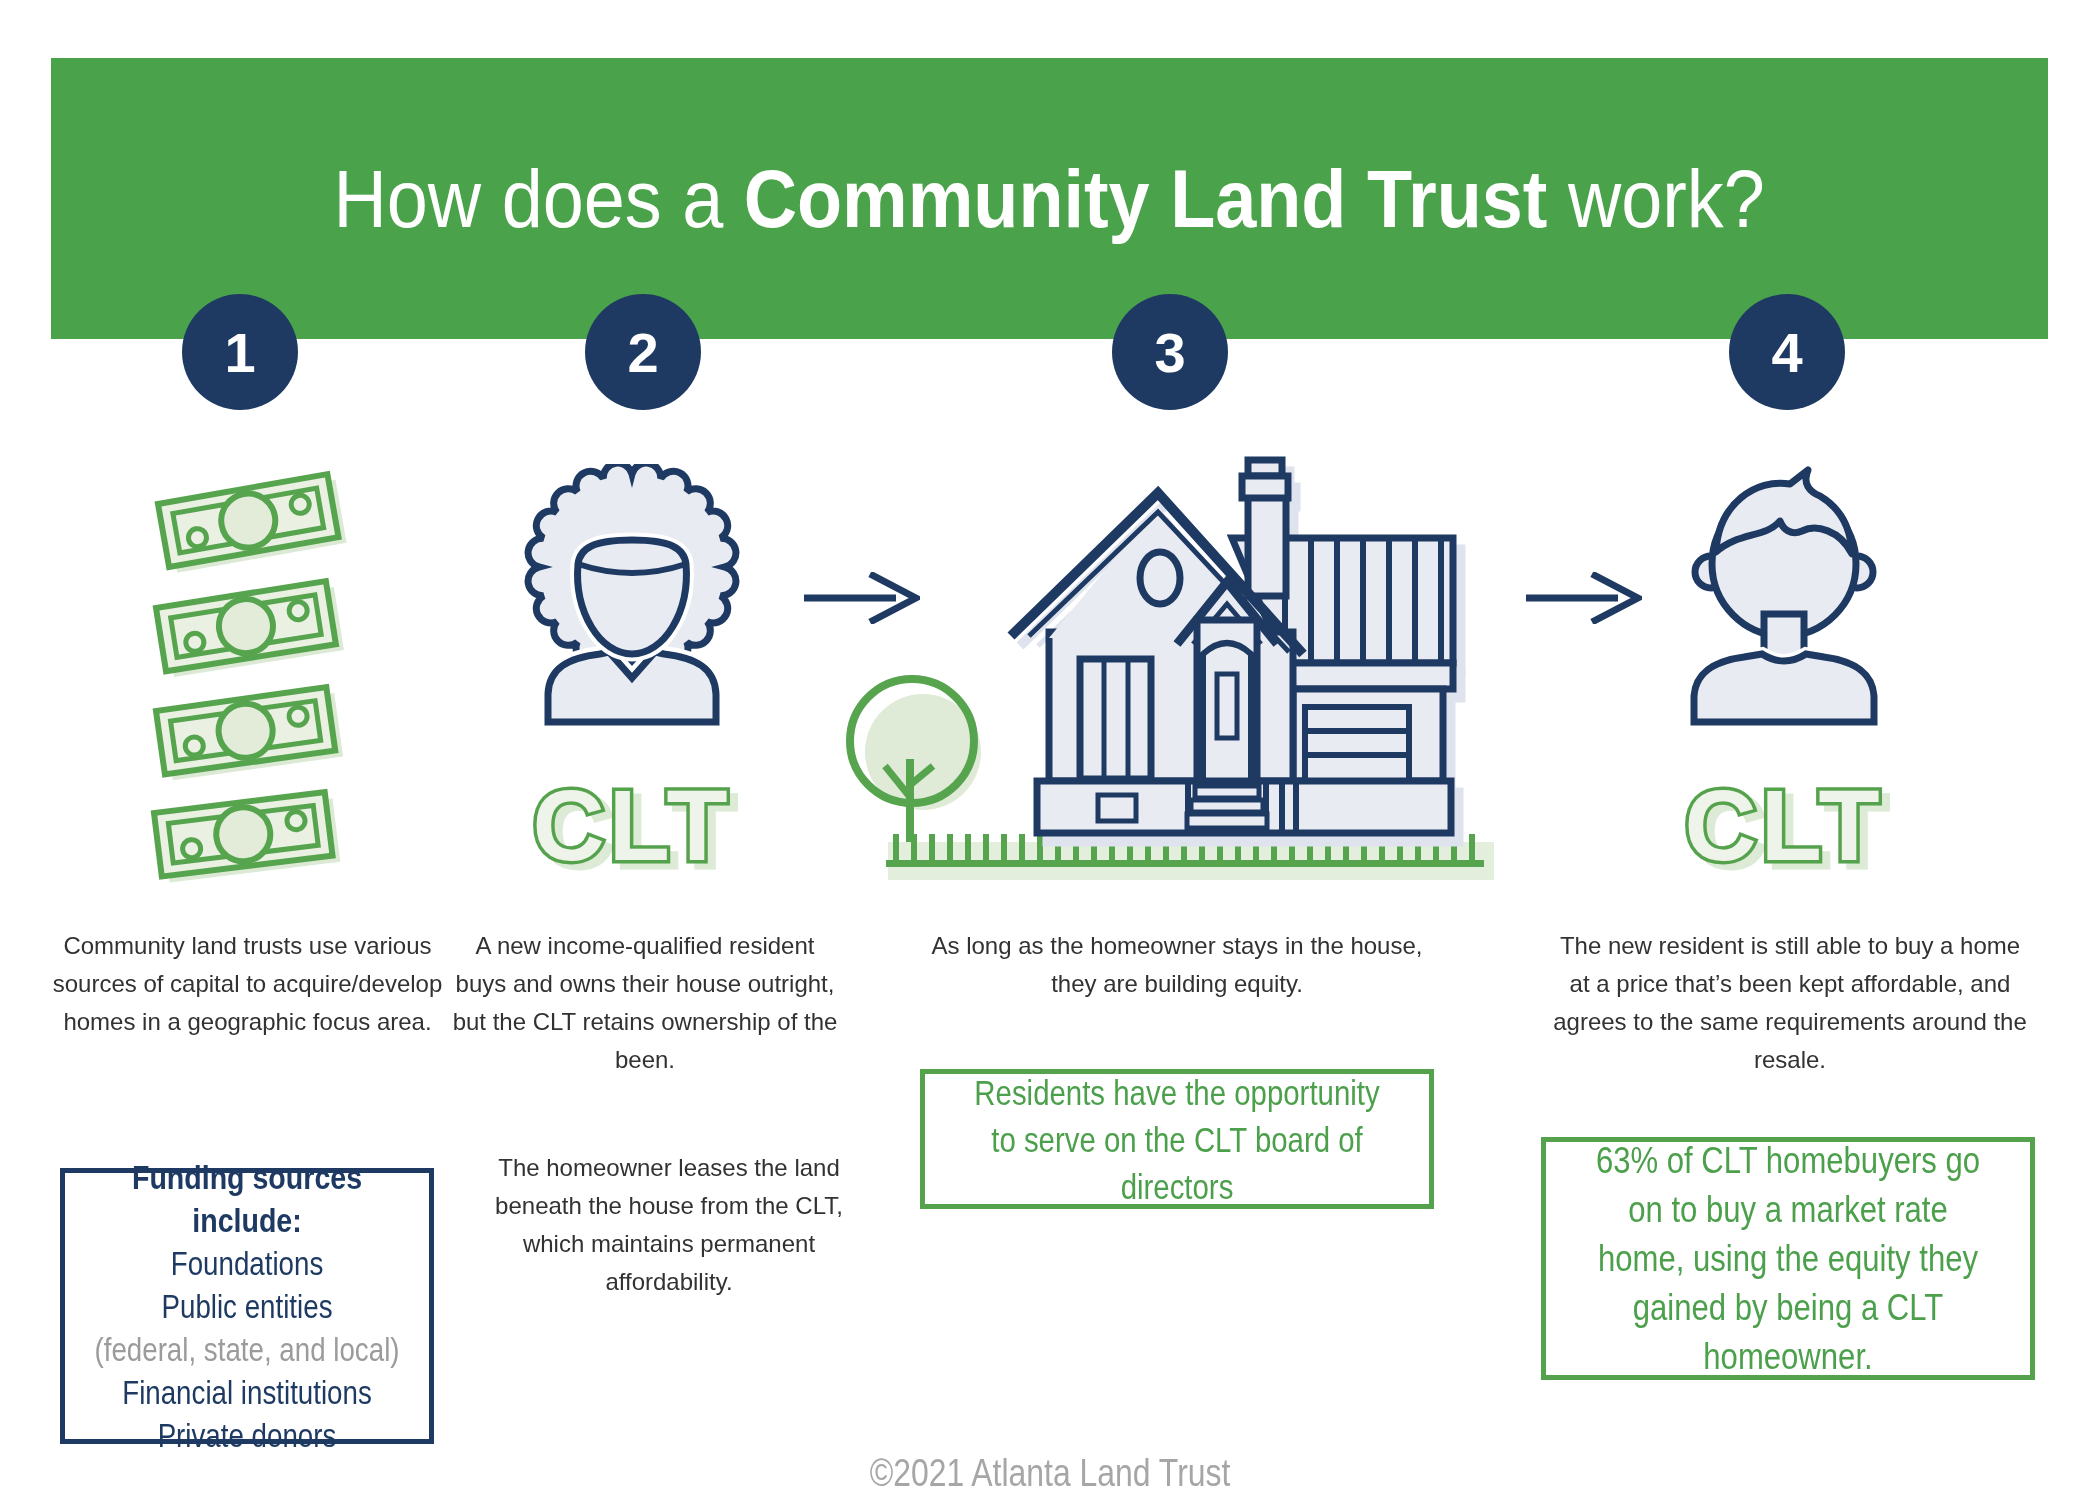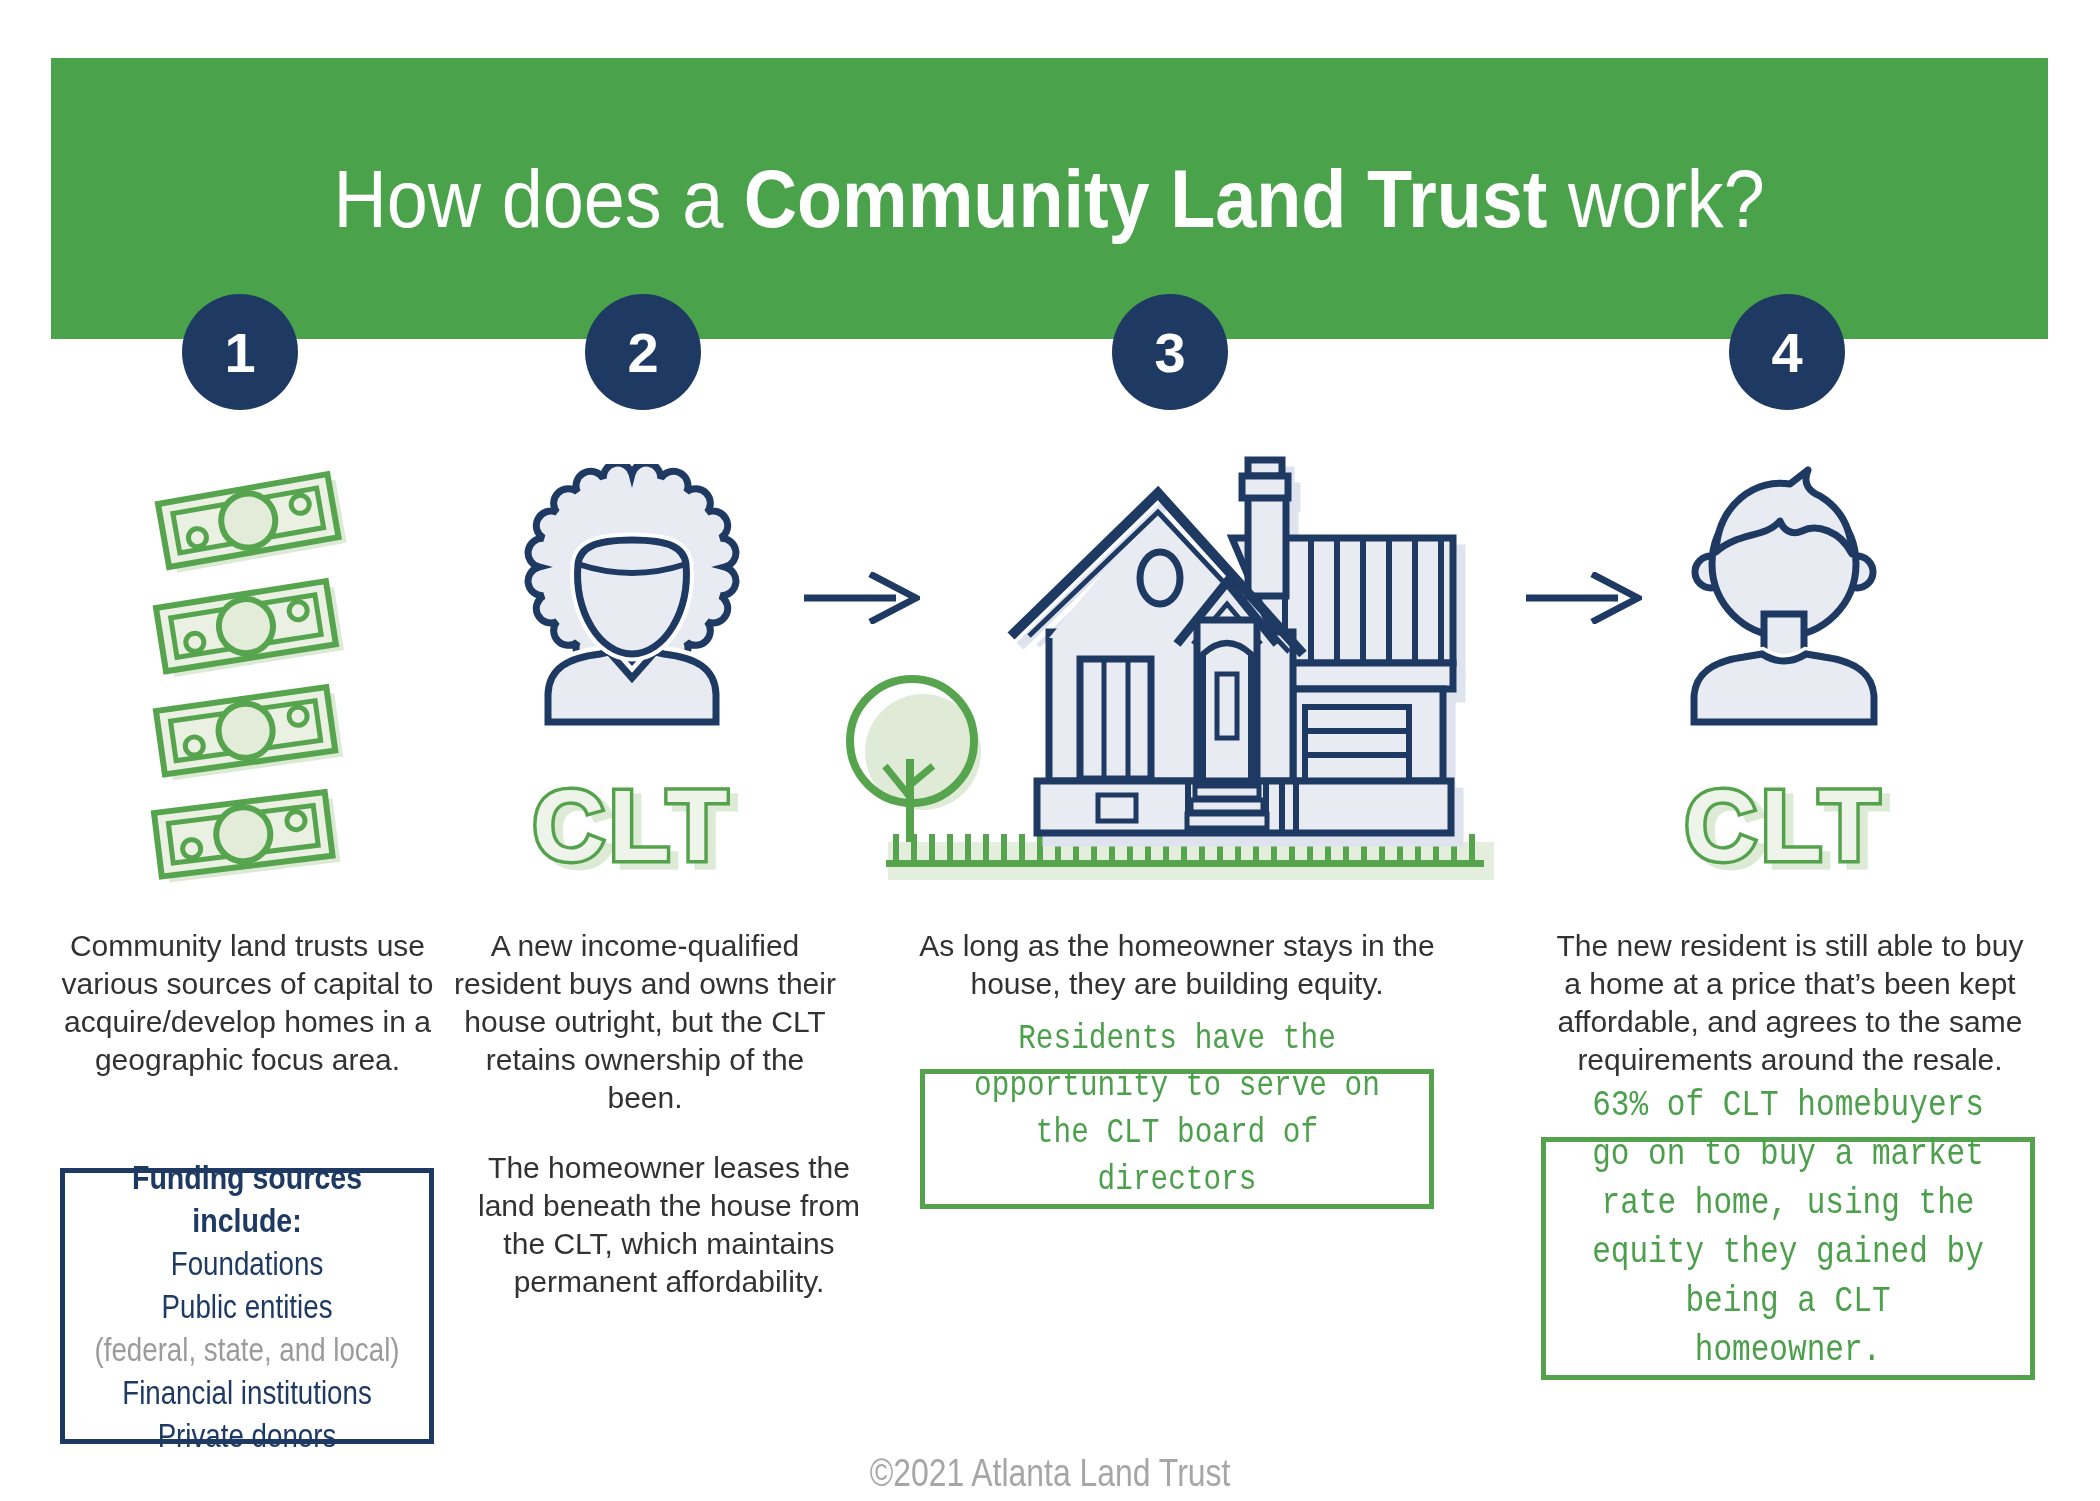--- a/index.html
+++ b/index.html
@@ -14,31 +14,31 @@
          white-space:nowrap;letter-spacing:0px;}
   .title span{white-space:pre;}
   .title .b{font-weight:bold;}
 
   
   .numcircle{width:116px;height:116px;border-radius:50%;background:#1e3a63;color:#fff;
              display:flex;align-items:center;justify-content:center;
              font-size:56px;font-weight:bold;}
 
   
-  .para{color:#323232;font-size:30px;line-height:38px;text-align:center;}
+  .para{color:#323232;font-size:24px;line-height:38px;text-align:center;}
   .cond{transform:scaleX(0.84);transform-origin:50% 50%;}
 
   .navybox{left:60px;top:1144px;width:374px;height:276px;border:5px solid #1e3a63;
            box-sizing:border-box;display:flex;align-items:center;justify-content:center;}
   .navybox-inner{text-align:center;color:#1e3a63;font-size:33px;line-height:43px;width:430px;}
   .navybox-inner .hd{font-weight:bold;font-size:34px;}
   .navybox-inner .muted{color:#9b9b9b;}
 
   .greenbox{border:5px solid #55a24c;box-sizing:border-box;
-            display:flex;align-items:flex-end;justify-content:center;font-family:Liberation Mono, monospace;}
+            display:flex;align-items:center;justify-content:center;}
   .greenbox .gb-text{color:#4ca04c;font-size:35px;line-height:47px;text-align:center;width:560px;}
 
   .sell .em{color:#3f9c44;font-weight:bold;}
 
   .footer{left:550px;top:1428px;width:1000px;text-align:center;color:#a6a6a6;font-size:38px;}
 
   
   .grass-band{left:888px;top:818px;width:606px;height:38px;background:#e3eedd;}
   .grass-ticks{left:893px;top:810px;width:590px;height:28px;
     background:repeating-linear-gradient(90deg,#57a44e 0px,#57a44e 6px,transparent 6px,transparent 18px);}

